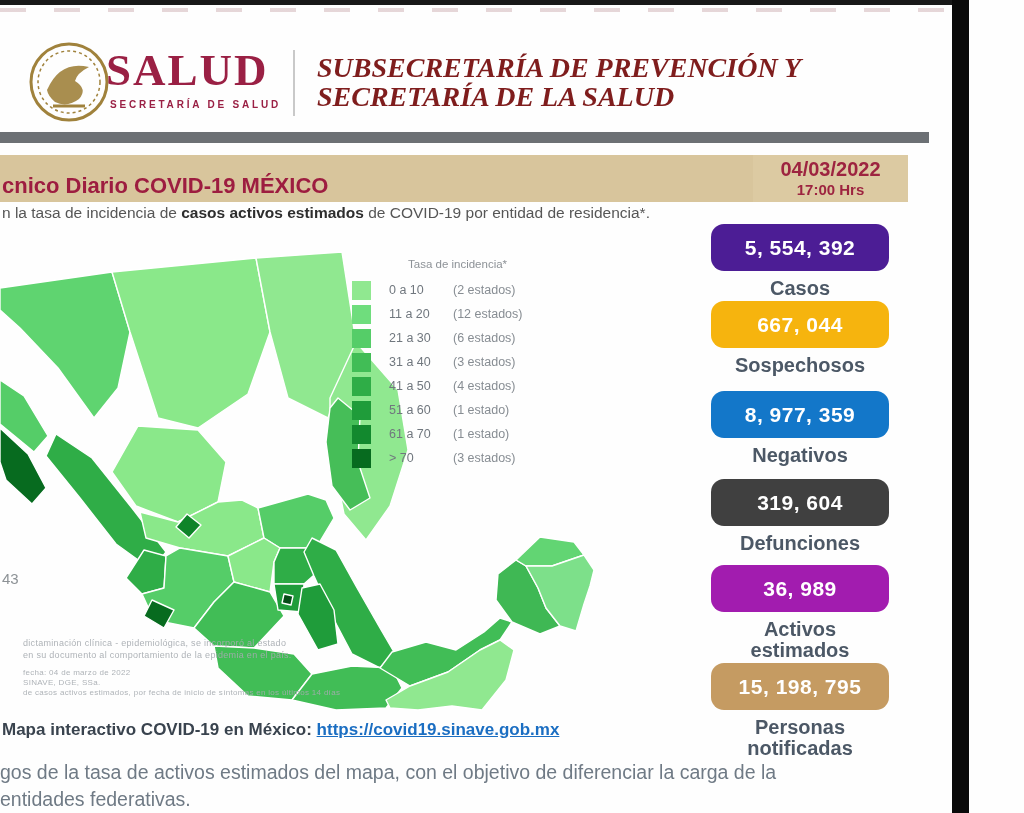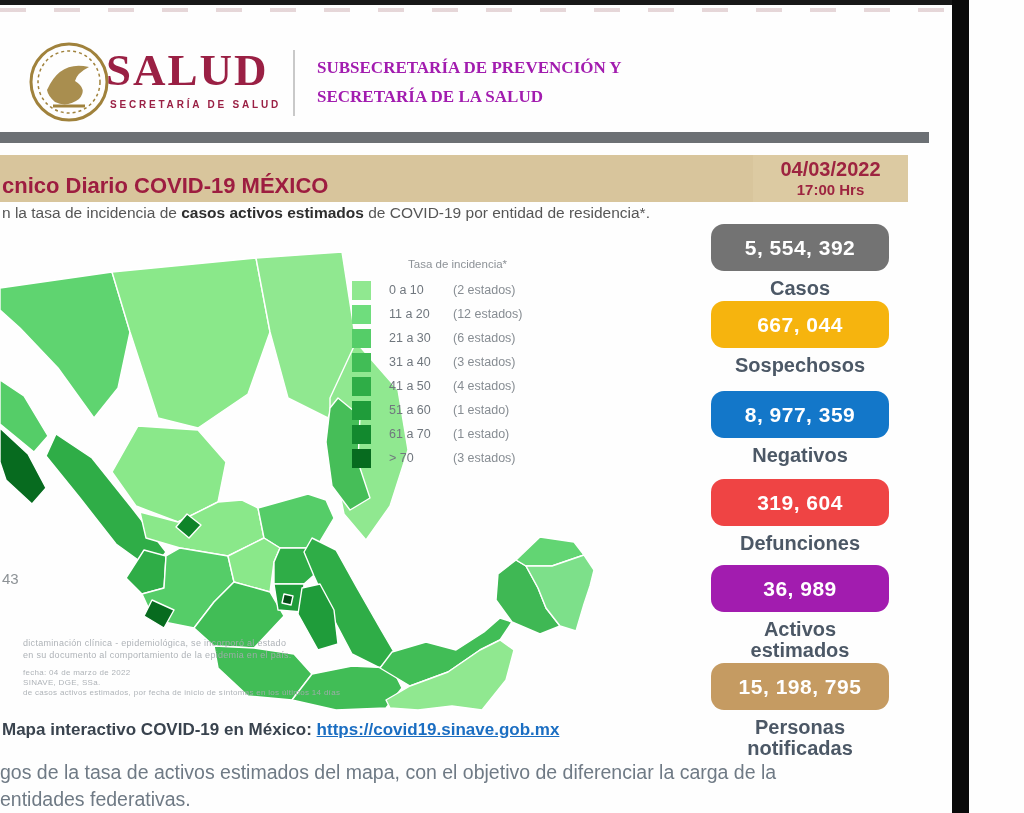--- a/index.html
+++ b/index.html
@@ -11,21 +11,21 @@
       background:repeating-linear-gradient(90deg,rgba(190,150,155,.38) 0 26px,transparent 26px 54px);}
   .right-strip{position:absolute;left:952px;top:0;width:17px;height:813px;background:#0a0a0a;}
   
   .seal{position:absolute;left:27px;top:40px;width:84px;height:84px;}
   .brand{position:absolute;left:106px;top:44px;font-family:"Liberation Serif",serif;
          font-weight:bold;font-size:45px;letter-spacing:2px;color:#9a2044;}
   .brand-sub{position:absolute;left:110px;top:99px;font-size:10px;font-weight:bold;
          letter-spacing:2.8px;color:#9a2044;}
   .hdr-divider{position:absolute;left:293px;top:50px;width:2px;height:66px;background:#c9c9c9;}
   .subsec{position:absolute;left:317px;top:53px;font-family:"Liberation Serif",serif;
-          font-weight:bold;font-size:17px;line-height:29px;color:#a21caf;}
+          font-weight:bold;font-size:28px;line-height:29px;color:#7f1d1d;font-style:italic;}
   
   .gray-bar{position:absolute;left:0;top:132px;width:929px;height:11px;background:#6c7074;}
   .title-band{position:absolute;left:0;top:155px;width:908px;height:47px;background:#d8c59c;}
   .band-title{position:absolute;left:2px;bottom:3px;font-size:22px;font-weight:bold;color:#9d1d40;}
   .date-cell{position:absolute;left:753px;top:0;width:155px;height:47px;background:#dccaa2;
              text-align:center;color:#9d2440;}
   .date-cell .d1{font-size:20px;font-weight:bold;margin-top:3px;}
   .date-cell .d2{font-size:15px;font-weight:bold;}
   .subtitle{position:absolute;left:2px;top:204px;font-size:15.5px;color:#565656;}
   .subtitle b{color:#2e2e2e;}
@@ -185,33 +185,33 @@
   <div class="link-line">
     <span class="link-label">Mapa interactivo COVID-19 en México: </span><a class="link-url" href="#">https://covid19.sinave.gob.mx</a>
   </div>
 
   <div class="bottom-text">
     <div>gos de la tasa de activos estimados del mapa, con el objetivo de diferenciar la carga de la</div>
     <div>entidades federativas.</div>
   </div>
 
   <div class="stat" style="top:224px">
-    <div class="badge" style="background-color: #737373;">5, 554, 392</div>
+    <div class="badge" style="background-color: #4c1d95;">5, 554, 392</div>
     <div class="stat-label">Casos</div>
   </div>
   <div class="stat" style="top:301px">
     <div class="badge" style="background-color: rgb(246, 180, 14);">667, 044</div>
     <div class="stat-label">Sospechosos</div>
   </div>
   <div class="stat" style="top:391px">
     <div class="badge" style="background-color: rgb(19, 119, 201);">8, 977, 359</div>
     <div class="stat-label">Negativos</div>
   </div>
   <div class="stat" style="top:479px">
-    <div class="badge" style="background-color: #ef4444;">319, 604</div>
+    <div class="badge" style="background-color: #404040;">319, 604</div>
     <div class="stat-label">Defunciones</div>
   </div>
   <div class="stat" style="top:565px">
     <div class="badge" style="background-color: #a21caf;">36, 989</div>
     <div class="stat-label" style="width:130px;margin-left:24px;">Activos estimados</div>
   </div>
   <div class="stat" style="top:663px">
     <div class="badge" style="background-color: rgb(197, 155, 98);">15, 198, 795</div>
     <div class="stat-label" style="width:130px;margin-left:24px;margin-top:7px;">Personas notificadas</div>
   </div>

